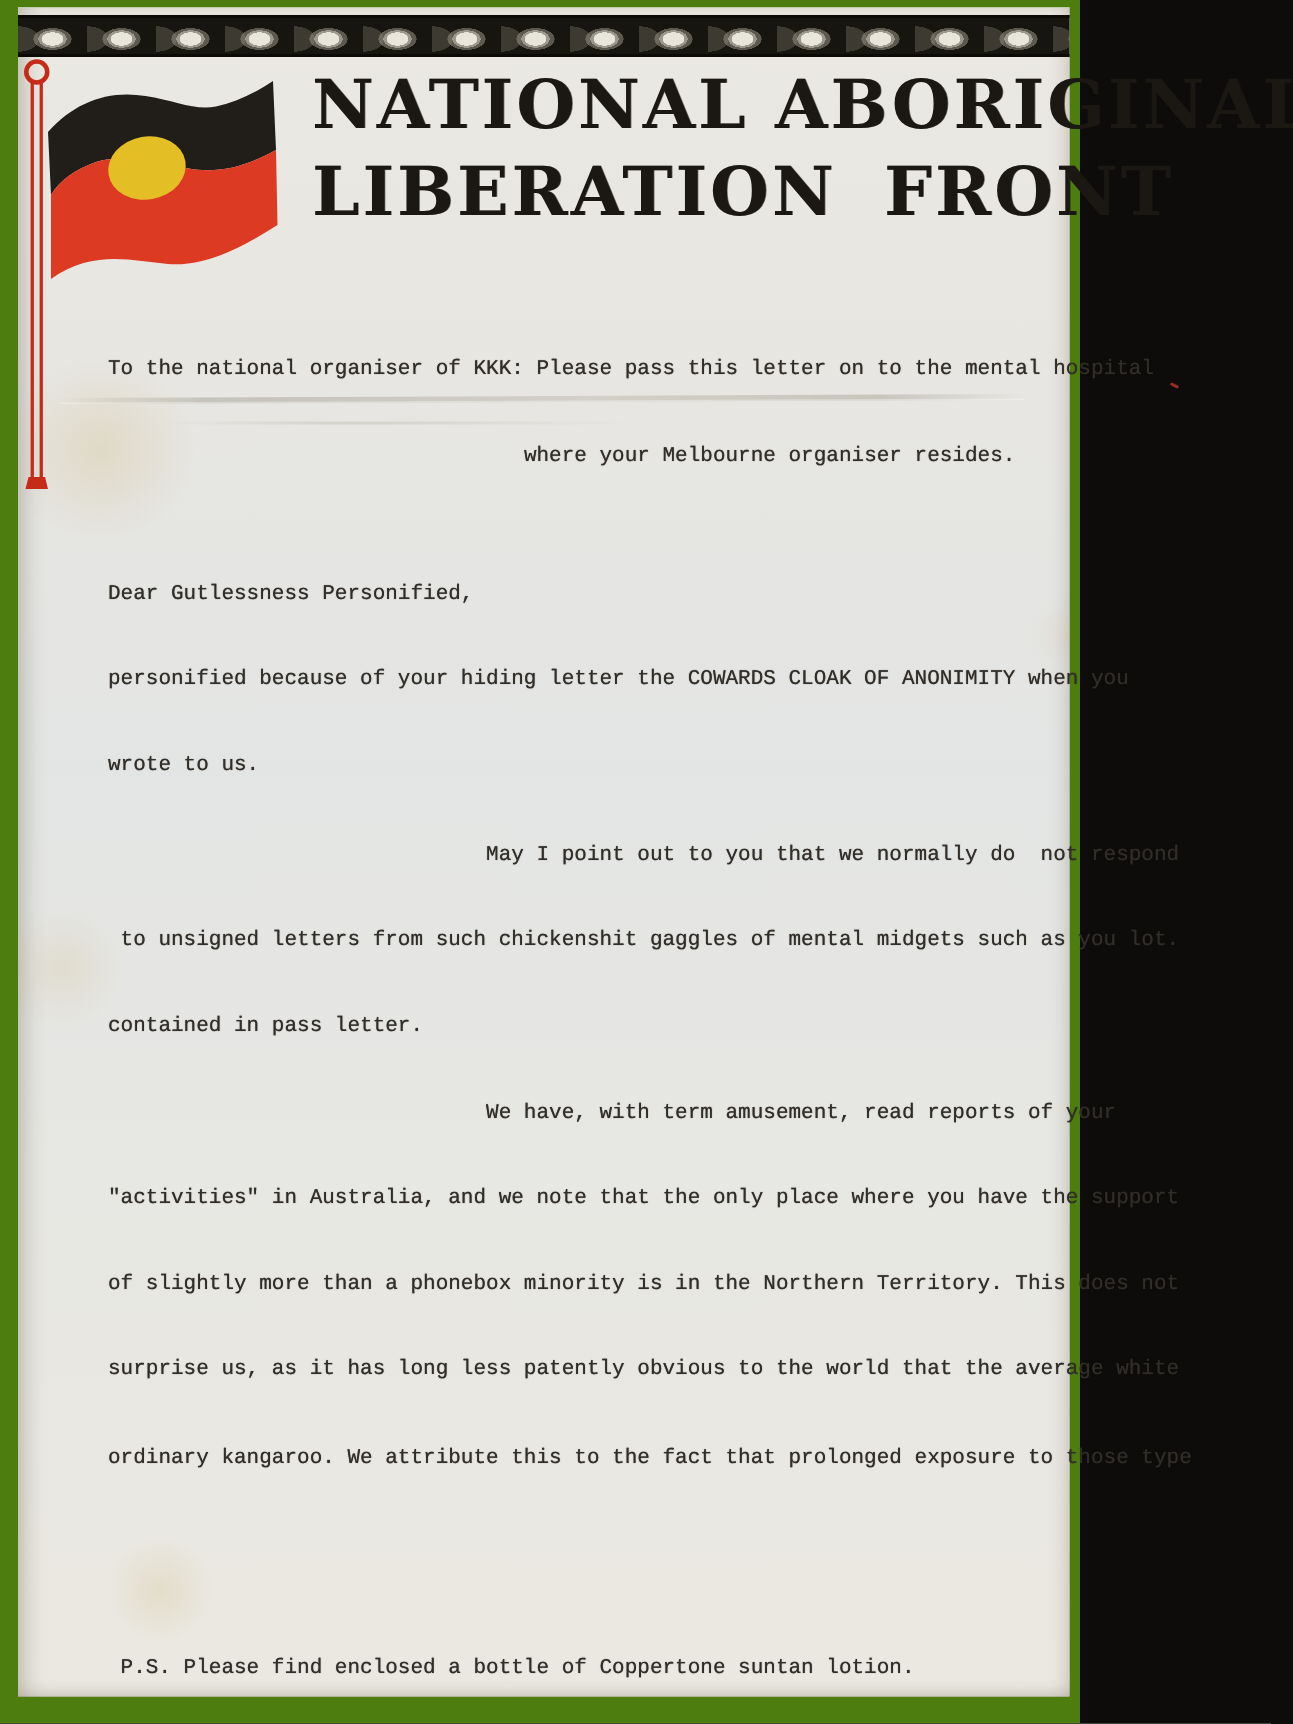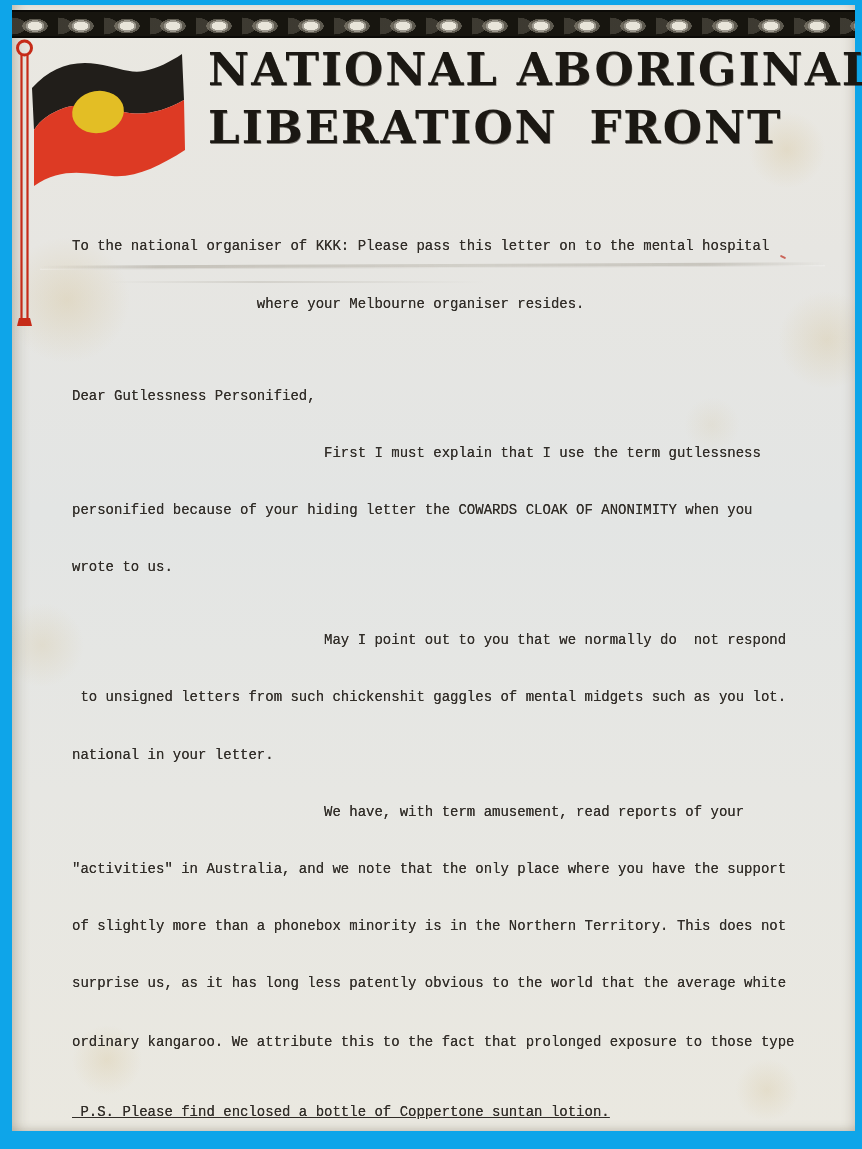--- a/index.html
+++ b/index.html
@@ -2,21 +2,21 @@
 <html><head>
 <meta charset="utf-8">
 <style>
   html, body {
     margin: 0; padding: 0;
     width: 862px; height: 1149px;
     background: #0d0c0a;
     overflow: hidden;
     font-family: "Liberation Sans", sans-serif;
   }
-  .scan { position: relative; width: 862px; height: 1149px; background: #0ea5e9; }
+  .scan { position: relative; width: 720px; height: 1149px; background: #4d7c0f; }
 
   
   .paper {
     position: absolute; left: 12px; top: 5px; right: 7px; bottom: 18px;
     background-color: #e8e6df;
     background-image:
       radial-gradient(circle 90px at 55px 295px,  rgba(201,170,98,0.22), transparent 70%),
       radial-gradient(circle 55px at 775px 145px, rgba(201,170,98,0.20), transparent 70%),
       radial-gradient(circle 70px at 815px 335px, rgba(201,170,98,0.20), transparent 70%),
       radial-gradient(circle 60px at 30px 640px,  rgba(201,170,98,0.16), transparent 70%),
@@ -61,29 +61,29 @@
   .masthead .t2 { word-spacing: 14px; }
 
   
   .tw {
     font-family: "Liberation Mono", "DejaVu Sans Mono", monospace;
     font-size: 14px;
     color: #312d28;
     white-space: pre;
     text-shadow: 0 0 0.6px rgba(49,45,40,0.85);
   }
-  .addr { position: absolute; left: 60px; top: 196px; }
+  .addr { position: absolute; left: 60px; top: 196px; text-align: center; }
   .addr .line { line-height: 26px; }
 
   .letter-body { position: absolute; left: 60px; top: 347px; }
   .letter-body .line { line-height: 25.1px; }
-  .letter-body .gap5 { margin-top: 16px; }
+  .letter-body .gap5 { margin-top: 3px; }
   .letter-body .gap2 { margin-top: 2px; }
 
-  .ps { position: absolute; left: 60px; top: 1095px; line-height: 25px; text-decoration: underline; }
+  .ps { position: absolute; left: 60px; top: 1095px; line-height: 25px; }
 
   
   .crease1 {
     position: absolute; left: 28px; right: 30px; top: 259px; height: 3px;
     background: linear-gradient(90deg, transparent 0%, rgba(120,112,95,0.30) 15%,
                 rgba(135,128,110,0.22) 55%, rgba(120,112,95,0.28) 85%, transparent 100%);
     transform: rotate(-0.25deg);
     border-bottom: 1px solid rgba(255,255,255,0.35);
   }
   .crease2 {
@@ -140,26 +140,25 @@
       <div class="line">To the national organiser of KKK: Please pass this letter on to the mental hospital</div>
       <div class="line">                      where your Melbourne organiser resides.</div>
     </div>
 
     <div class="crease1"></div>
     <div class="crease2"></div>
     <div class="speck"></div>
 
     <div class="letter-body tw">
       <div class="line">Dear Gutlessness Personified,</div>
-      <div class="line">                              First I must explain that I use the term gutlessness</div>
       <div class="line">personified because of your hiding letter the COWARDS CLOAK OF ANONIMITY when you</div>
       <div class="line">wrote to us.</div>
       <div class="line gap5">                              May I point out to you that we normally do  not respond</div>
       <div class="line"> to unsigned letters from such chickenshit gaggles of mental midgets such as you lot.</div>
-      <div class="line">national in your letter.</div>
+      <div class="line">contained in pass letter.</div>
       <div class="line">                              We have, with term amusement, read reports of your</div>
       <div class="line">"activities" in Australia, and we note that the only place where you have the support</div>
       <div class="line">of slightly more than a phonebox minority is in the Northern Territory. This does not</div>
       <div class="line">surprise us, as it has long less patently obvious to the world that the average white</div>
       <div class="line gap2">ordinary kangaroo. We attribute this to the fact that prolonged exposure to those type</div>
       
       
       
       
       

